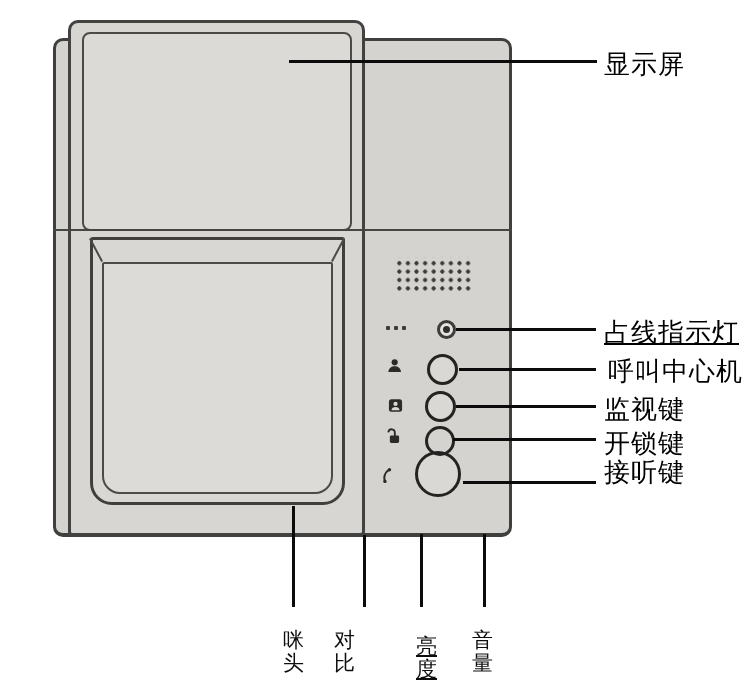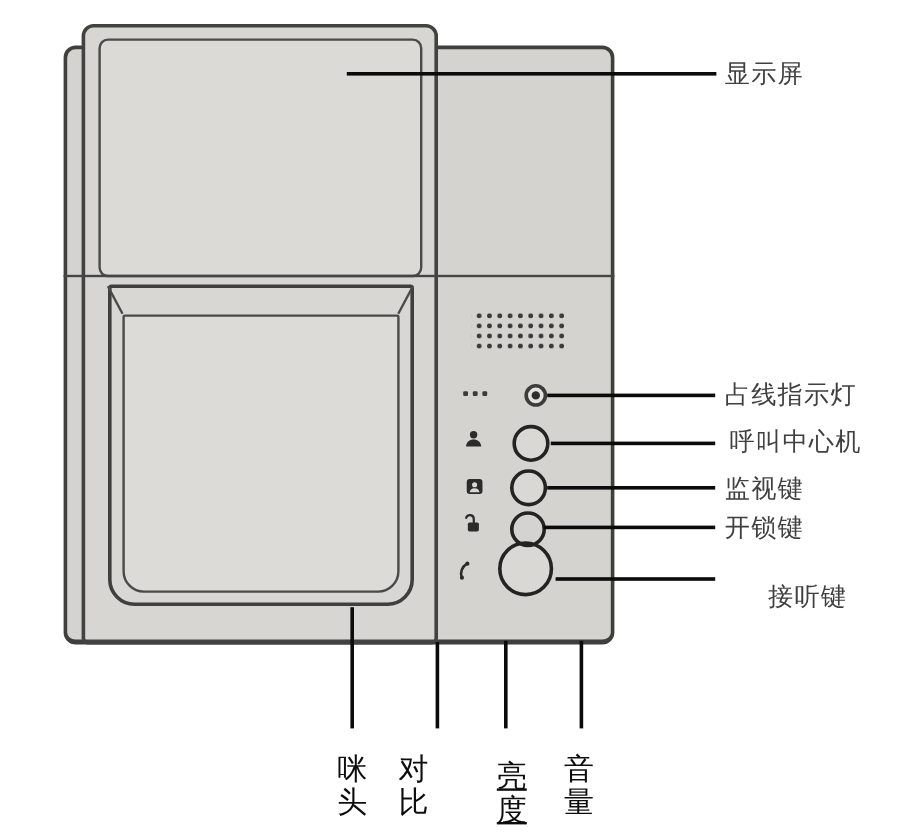--- a/index.html
+++ b/index.html
@@ -87,25 +87,25 @@
 
   .side-icon{z-index:6;}
   .side-icon svg{display:block;}
 
   
   .lead-h{height:3px;background:#0b0b0b;z-index:8;}
   .lead-v{width:3px;background:#0b0b0b;z-index:8;}
 
   
   .lbl{
-    font-size:21px;line-height:1.1;color:#404040;letter-spacing:1px;
+    font-size:26px;line-height:1.1;color:#000000;letter-spacing:1px;
     white-space:nowrap;z-index:9;
   }
   .vlbl{
-    width:23px;font-size:25px;line-height:1.1;color:#0d0d0d;
+    width:23px;font-size:21px;line-height:1.1;color:#0d0d0d;
     text-align:right;word-break:break-all;z-index:9;
   }
 </style>
 </head>
 <body>
 
 <div class="abs device-body"></div>
 
 <div class="abs screen-module"></div>
 <div class="abs screen-inner"></div>
@@ -170,22 +170,22 @@
 <div class="abs lead-h" style="left:456px;top:405px;width:140px;"></div>
 <div class="abs lead-h" style="left:453px;top:438px;width:143px;"></div>
 <div class="abs lead-h" style="left:463px;top:481px;width:133px;"></div>
 
 <div class="abs lead-v" style="left:292px;top:506px;height:101px;"></div>
 <div class="abs lead-v" style="left:363px;top:535px;height:72px;"></div>
 <div class="abs lead-v" style="left:420px;top:534px;height:73px;"></div>
 <div class="abs lead-v" style="left:483px;top:534px;height:73px;"></div>
 
 <div class="abs lbl" style="left:604px;top:50px;">显示屏</div>
-<div class="abs lbl" style="left:604px;top:318px;">占线指示灯</div>
+<div class="abs lbl" style="left:604px;top:318px;text-decoration:underline;">占线指示灯</div>
 <div class="abs lbl" style="left:608px;top:357px;">呼叫中心机</div>
 <div class="abs lbl" style="left:604px;top:396px;font-family:Liberation Serif, serif;">监视键</div>
 <div class="abs lbl" style="left:604px;top:429px;">开锁键</div>
-<div class="abs lbl" style="left:604px;top:486px;margin-left:36px;">接听键</div>
+<div class="abs lbl" style="left:604px;top:458px;">接听键</div>
 
 <div class="abs vlbl" style="left:281px;top:628px;">咪头</div>
 <div class="abs vlbl" style="left:332px;top:628px;">对比</div>
 <div class="abs vlbl" style="left:414px;top:634px;text-decoration:underline;">亮度</div>
 <div class="abs vlbl" style="left:470px;top:628px;">音量</div>
 
 </body></html>

